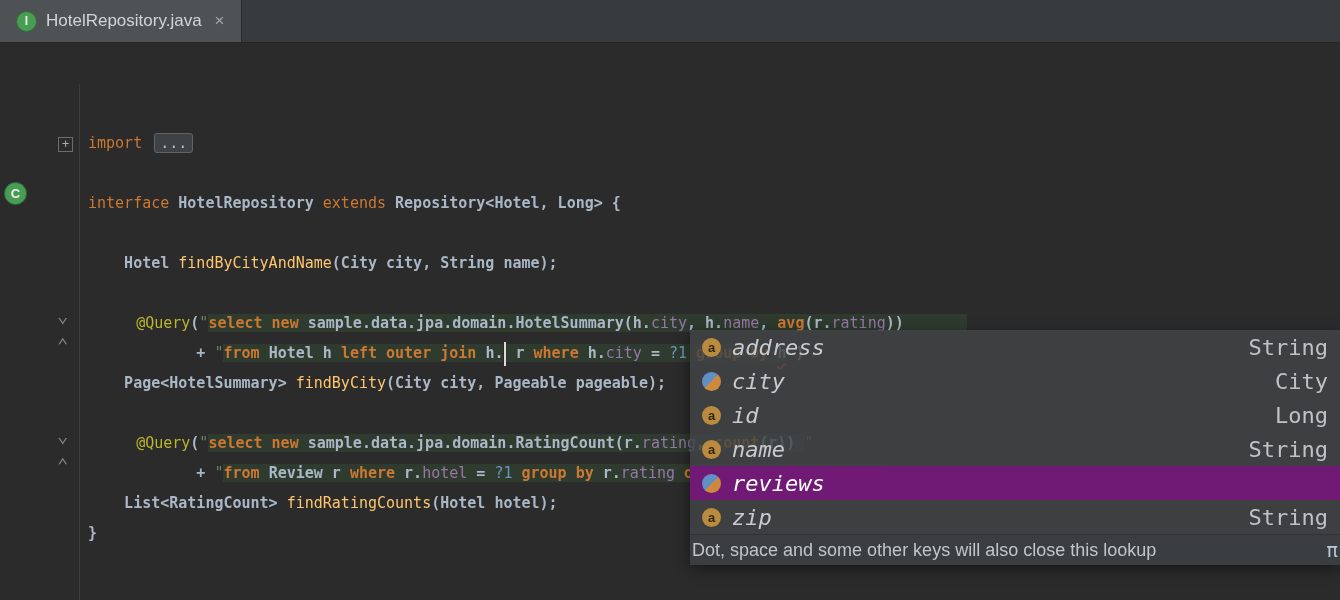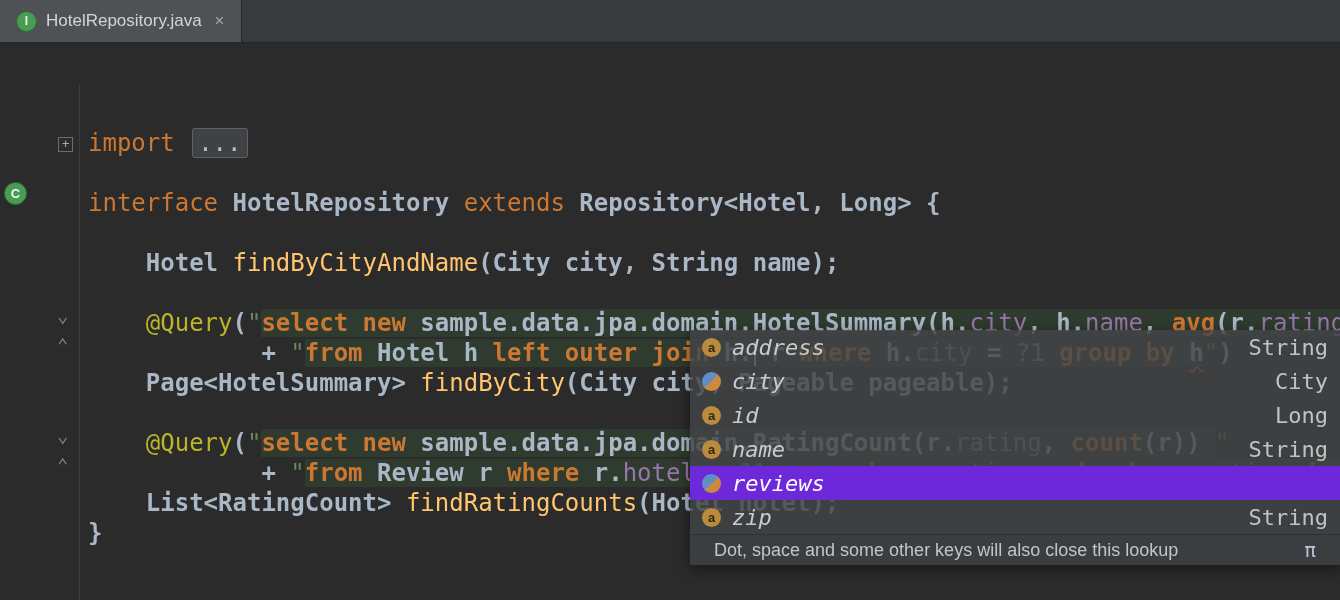--- a/index.html
+++ b/index.html
@@ -43,26 +43,26 @@
     color:#f0f6f0;font:bold 13px/21px "Liberation Sans", sans-serif;text-align:center;
   }
   .chev{font-size:19px;line-height:19px;color:#7d8285;}
   .m-f1a{left:57px;top:264px;}
   .m-f1b{left:57px;top:294px;}
   .m-f2a{left:57px;top:384px;}
   .m-f2b{left:57px;top:414px;}
   .code{
     position:absolute;left:0;top:42px;right:0;bottom:0;
     padding:44px 16px 0 88px;
-    font-size:24px;color:#a9b7c6;overflow:hidden;
+    font-size:15px;color:#a9b7c6;overflow:hidden;
   }
   .line{height:30px;line-height:30px;white-space:pre;}
   .tok-kw {color:#cc7832;}
   .tok-kwb{color:#cc7832;font-weight:bold;}
-  .tok-ann{color:#bbb529;}
+  .tok-ann{color:#bbb529;margin-left:12px;}
   .tok-str{color:#6a8759;}
   .tok-def{color:#a9b7c6;font-weight:bold;}
   .tok-fn {color:#ffc66d;}
   .tok-fld{color:#9876aa;}
   .tok-num{color:#6897bb;}
   .tok-i  {background:#2e3b2e;}
   .tok-err{
     text-decoration-line:underline;text-decoration-style:wavy;
     text-decoration-color:#e04646;text-decoration-thickness:2px;
     text-underline-offset:5px;
@@ -78,34 +78,34 @@
   
   .popup{
     position:absolute;left:690px;top:330px;width:650px;z-index:5;
     box-shadow:0 4px 14px rgba(0,0,0,.45);
     font-size:22px;
   }
   .prow{
     display:flex;align-items:center;height:34px;padding:0 12px;
     background:rgba(66,68,71,0.82);color:#c8cbcd;cursor:pointer;
   }
-  .prow.sel{background:#6d28d9;color:#ffffff;}
+  .prow.sel{background:#701a75;color:#ffffff;}
   .picon{
     width:19px;height:19px;border-radius:50%;margin-right:11px;flex:0 0 auto;
     display:flex;align-items:center;justify-content:center;
     font:bold 13px "Liberation Sans", sans-serif;
   }
   .picon.field{background:#ba8a3e;color:#33270f;}
   .picon.property{background:linear-gradient(135deg,#5f8fc5 0 50%,#cd8a3d 50% 100%);}
   .plabel{white-space:pre;font-style:italic;}
   .ptype{margin-left:auto;color:#c0c3c5;white-space:pre;}
   .prow.sel .ptype{color:#ffffff;}
   .pfoot{
     height:30px;display:flex;align-items:center;justify-content:space-between;
-    padding:0 24px;background:#3b3e41;border-top:1px solid #303336;
+    padding:0 2px;background:#3b3e41;border-top:1px solid #303336;
     font-family:"Liberation Sans", sans-serif;font-size:18px;color:#c2c5c7;
   }
   .pfoot .pi{font-family:"DejaVu Sans", sans-serif;color:#b9c7d8;font-size:19px;}
 </style>
 </head>
 <body>
 
 <div class="tabbar">
   <div class="tab">
     <span class="tab-icon">I</span>

